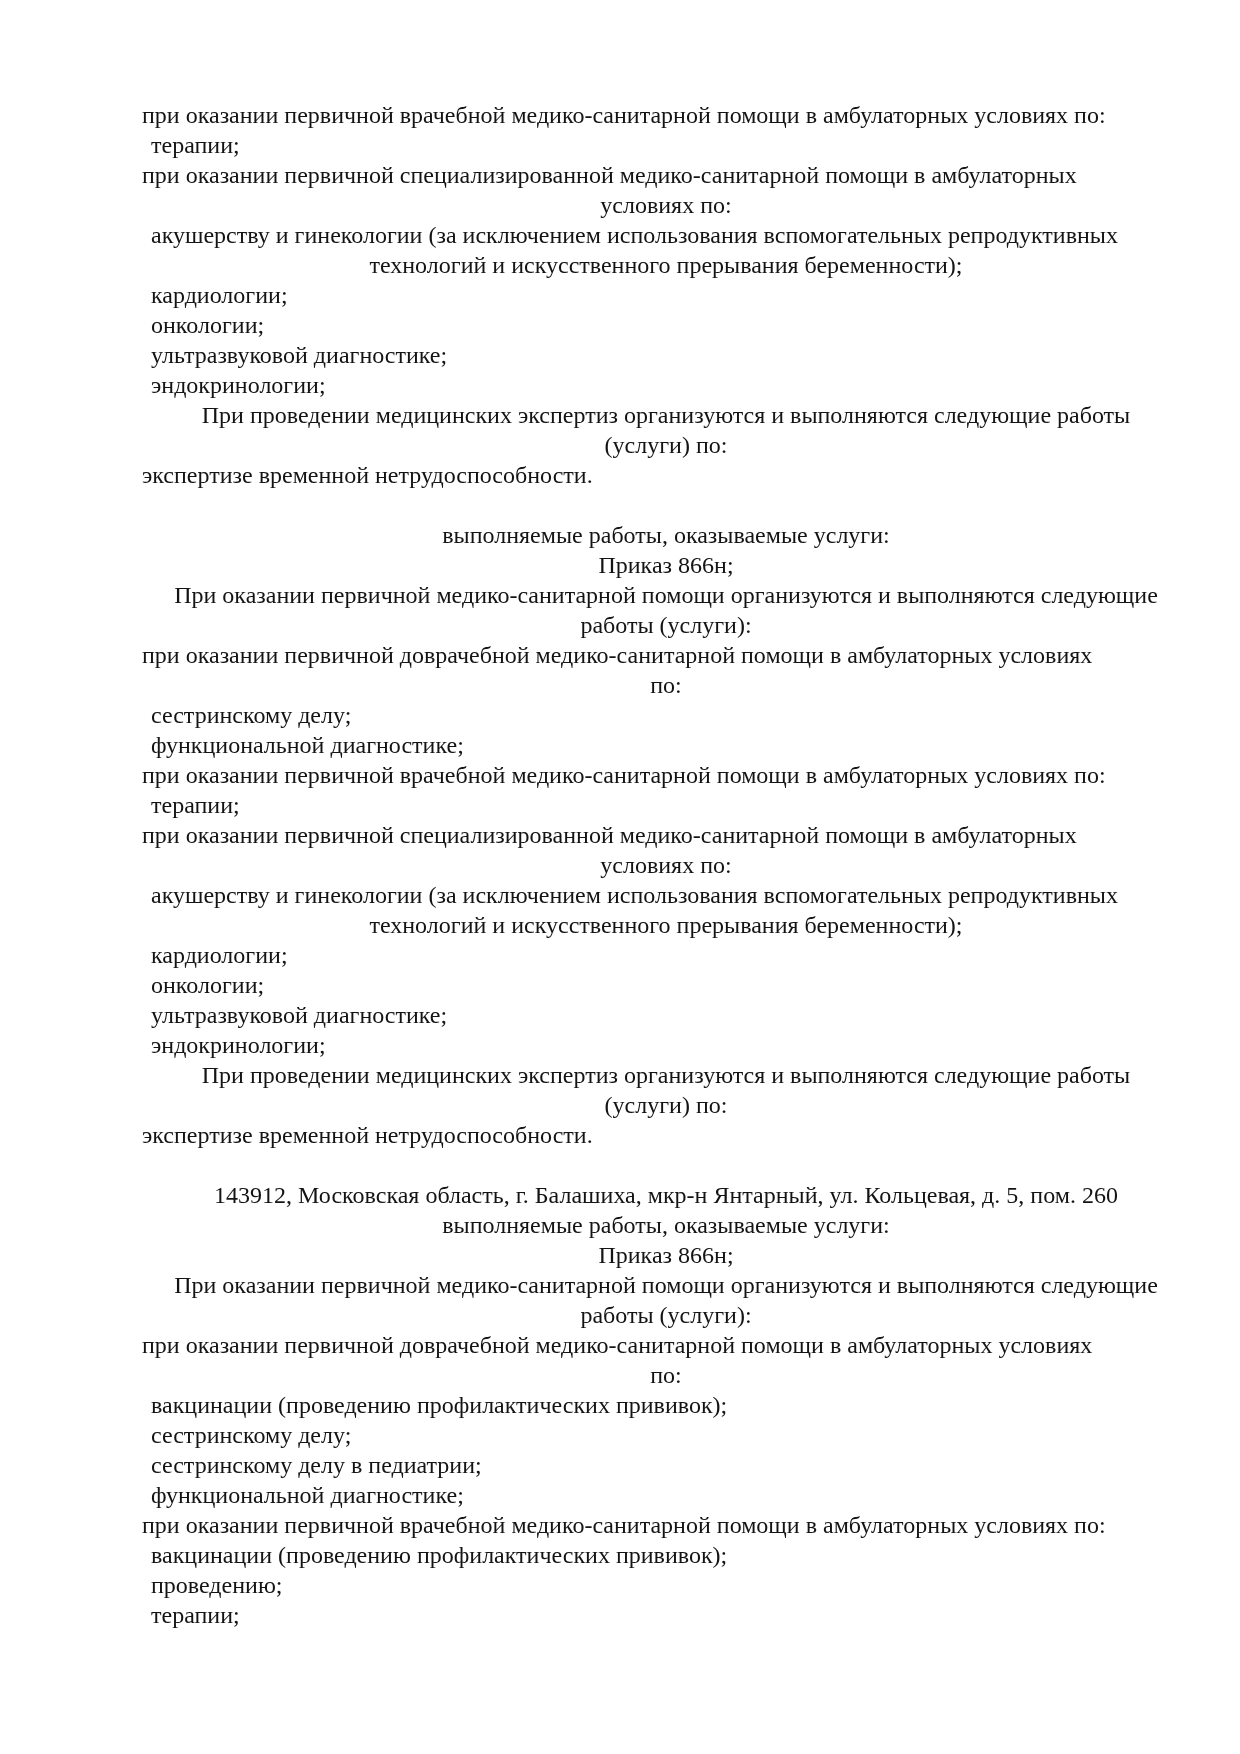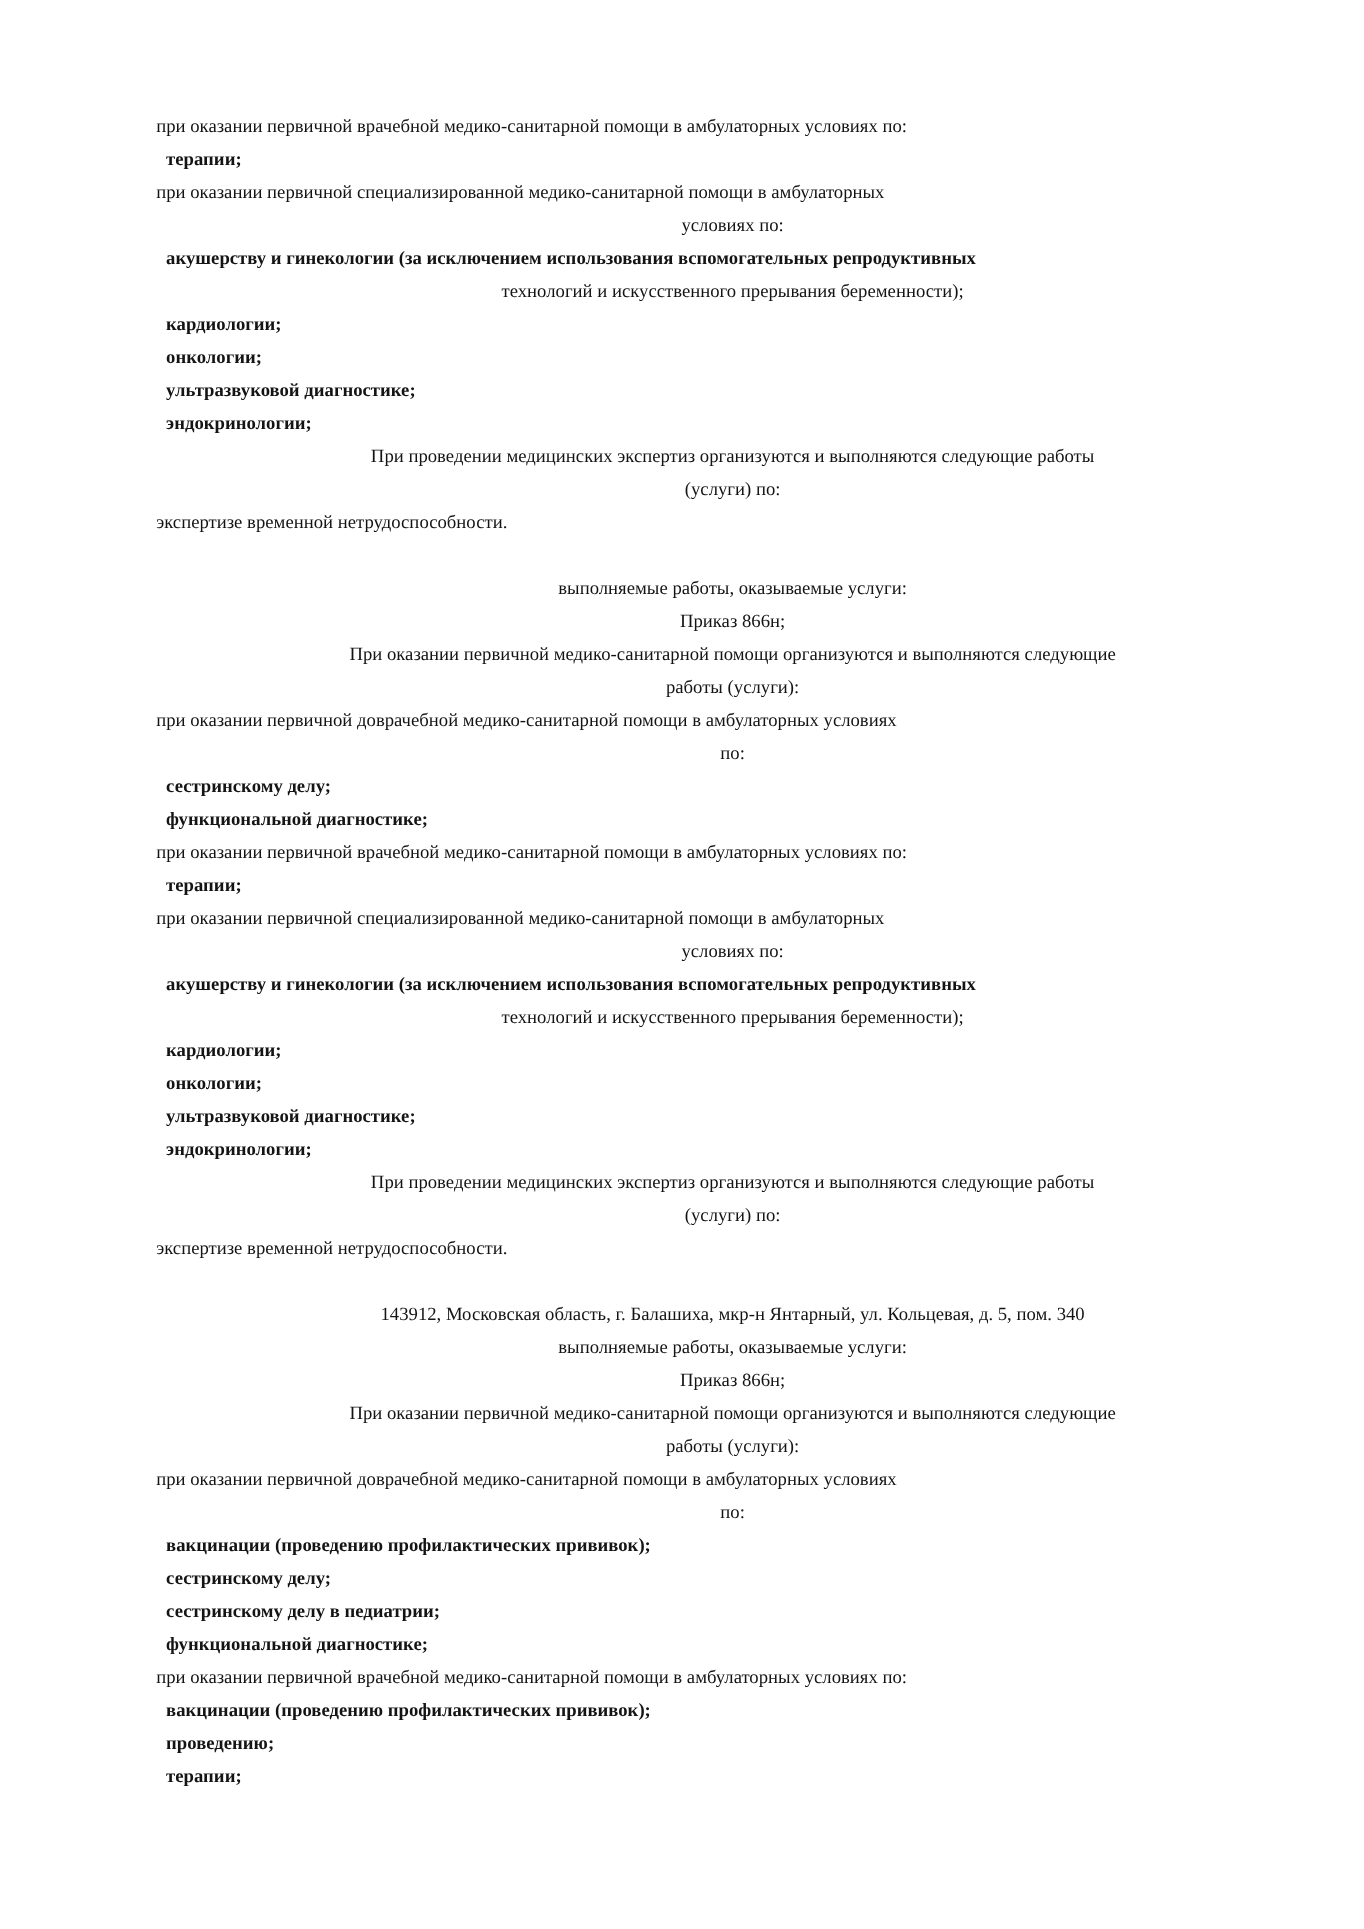--- a/index.html
+++ b/index.html
@@ -23,28 +23,28 @@
   }
   .section {
     margin: 0;
   }
   .section + .section {
     margin-top: 30px; 
   }
   .line {
     margin: 0;
     padding: 0;
-    font-size: 17px;
+    font-size: 24px;
     line-height: 30px;
     white-space: nowrap;
     letter-spacing: 0;
   }
   .line.i0 { padding-left: 0; text-align: center; }
   .line.i1 { padding-left: 10px; }
-  .line.i2 { padding-left: 19px; font-weight: bold; }
+  .line.i2 { padding-left: 19px; }
 </style>
 </head>
 <body>
 
 <div class="page" style="background: rgb(255, 255, 255); color: rgb(20, 20, 20);">
     <div class="section">
       <p class="line i1">при оказании первичной врачебной медико-санитарной помощи в амбулаторных условиях по:</p>
       <p class="line i2">терапии;</p>
       <p class="line i1">при оказании первичной специализированной медико-санитарной помощи в амбулаторных</p>
       <p class="line i0">условиях по:</p>
@@ -75,21 +75,21 @@
       <p class="line i0">технологий и искусственного прерывания беременности);</p>
       <p class="line i2">кардиологии;</p>
       <p class="line i2">онкологии;</p>
       <p class="line i2">ультразвуковой диагностике;</p>
       <p class="line i2">эндокринологии;</p>
       <p class="line i0">При проведении медицинских экспертиз организуются и выполняются следующие работы</p>
       <p class="line i0">(услуги) по:</p>
       <p class="line i1">экспертизе временной нетрудоспособности.</p>
     </div>
     <div class="section">
-      <p class="line i0">143912, Московская область, г. Балашиха, мкр-н Янтарный, ул. Кольцевая, д. 5, пом. 340</p>
+      <p class="line i0">143912, Московская область, г. Балашиха, мкр-н Янтарный, ул. Кольцевая, д. 5, пом. 260</p>
       <p class="line i0">выполняемые работы, оказываемые услуги:</p>
       <p class="line i0">Приказ 866н;</p>
       <p class="line i0">При оказании первичной медико-санитарной помощи организуются и выполняются следующие</p>
       <p class="line i0">работы (услуги):</p>
       <p class="line i1">при оказании первичной доврачебной медико-санитарной помощи в амбулаторных условиях</p>
       <p class="line i0">по:</p>
       <p class="line i2">вакцинации (проведению профилактических прививок);</p>
       <p class="line i2">сестринскому делу;</p>
       <p class="line i2">сестринскому делу в педиатрии;</p>
       <p class="line i2">функциональной диагностике;</p>

